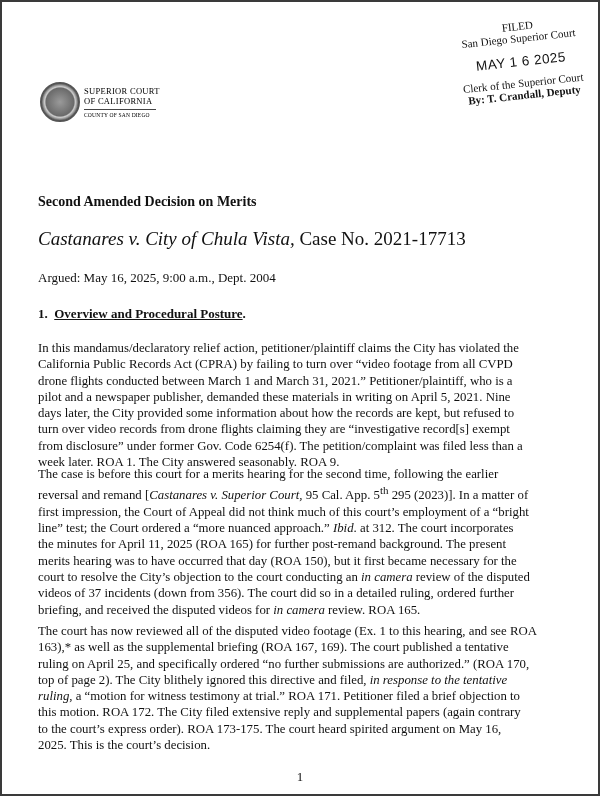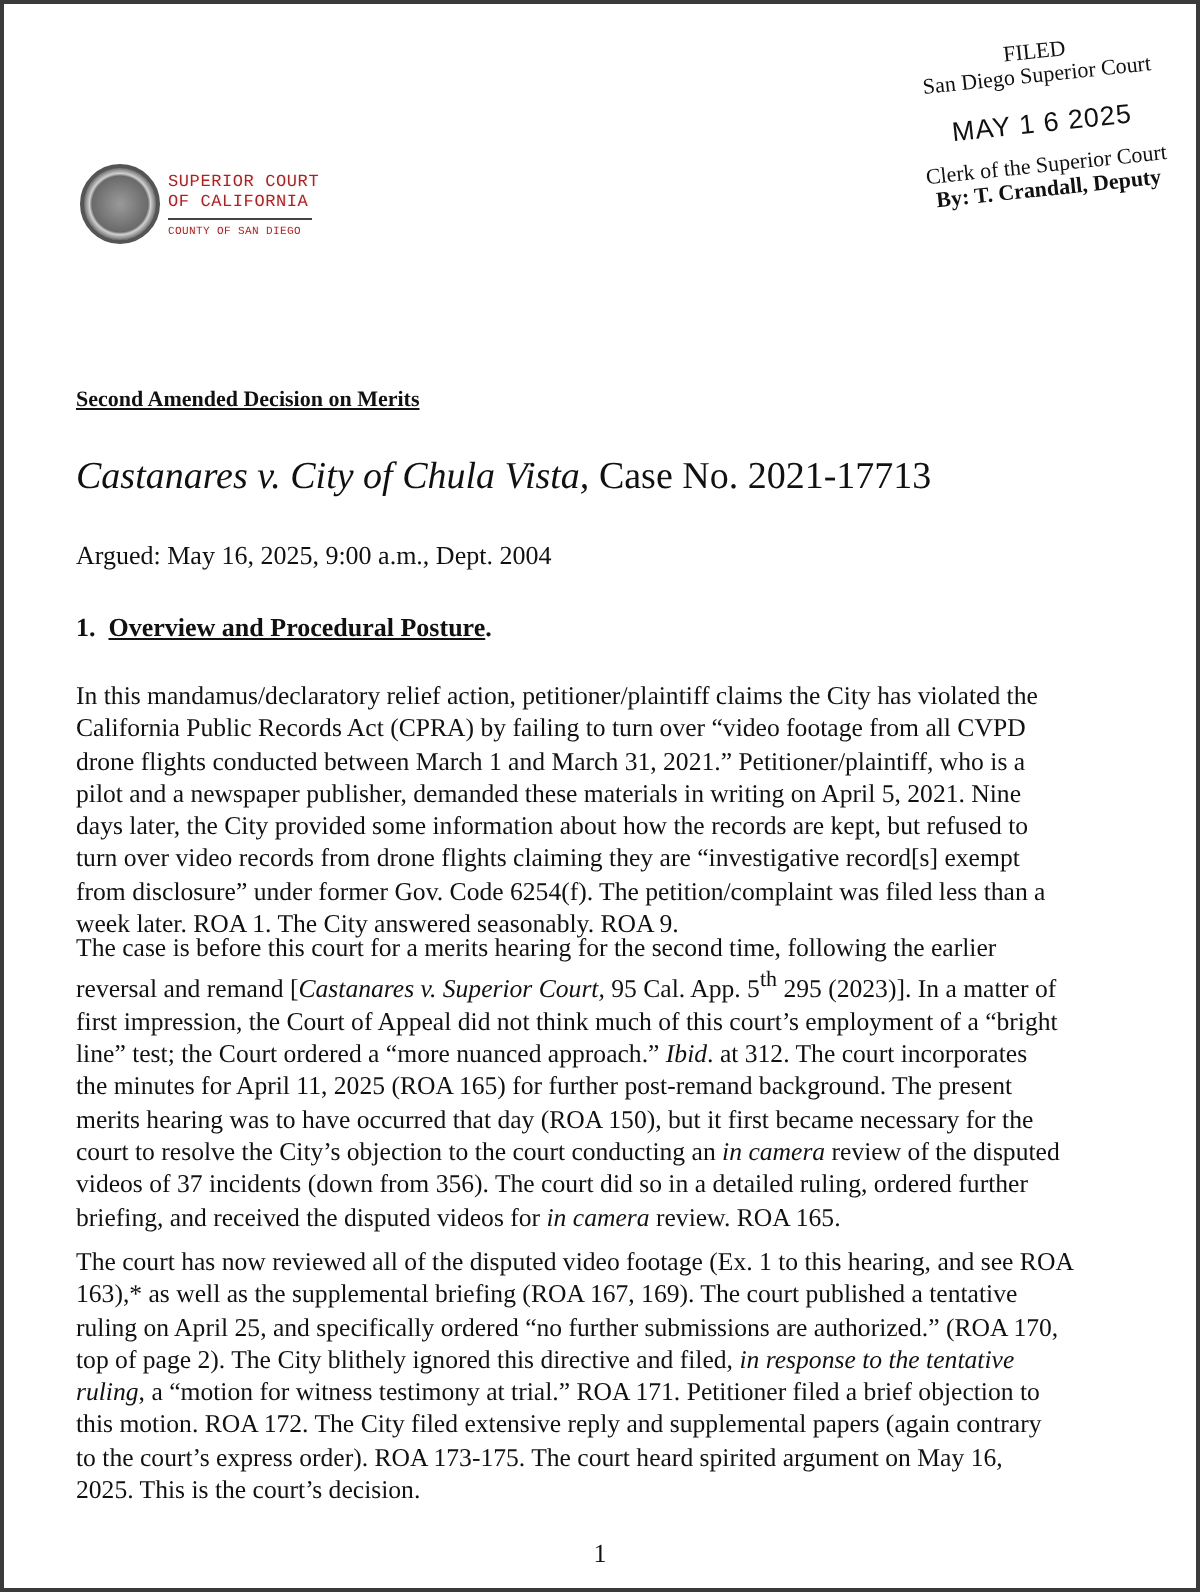--- a/index.html
+++ b/index.html
@@ -14,21 +14,21 @@
     }
     .seal-block {
       position: absolute; left: 38px; top: 80px;
       display: flex; align-items: center;
     }
     .seal {
       width: 40px; height: 40px; border-radius: 50%;
       border: 2px solid #555; background: radial-gradient(circle, #9a9a9a 0%, #6a6a6a 55%, #d0d0d0 60%, #777 70%, #ddd 80%);
       box-sizing: border-box; margin-right: 4px;
     }
-    .seal-text { font-family: Liberation Mono, monospace; color: #b91c1c; }
+    .seal-text { font-family: Liberation Serif, serif; color: #000000; }
     .seal-line1, .seal-line2 { font-size: 8.5px; letter-spacing: 0.3px; line-height: 10px; }
     .seal-rule { height: 1px; background: #444; margin: 3px 0 2px 0; width: 72px; }
     .seal-line3 { font-size: 5.5px; letter-spacing: 0.2px; }
 
     .stamp {
       position: absolute; left: 440px; top: 26px;
       transform: rotate(-6deg);
       transform-origin: left top;
       text-align: center;
       font-family: "Liberation Serif", serif;
@@ -39,21 +39,21 @@
     .stamp .s-court { font-size: 11px; line-height: 12px; }
     .stamp .s-date { font-family: "Liberation Sans", sans-serif; font-size: 13.5px; margin: 10px 0 8px 0; letter-spacing: 0.5px; }
     .stamp .s-clerk { font-size: 11px; line-height: 12px; }
     .stamp .s-by { font-size: 11px; line-height: 12px; font-weight: bold; }
 
     .content {
       position: absolute; left: 36px; top: 0; width: 530px;
     }
     .title {
       position: absolute; top: 192px; left: 0;
-      font-weight: bold; font-size: 11px; white-space: nowrap; text-decoration: underline;
+      font-weight: bold; font-size: 14px; white-space: nowrap;
     }
     .caption {
       position: absolute; top: 226px; left: 0;
       font-size: 19px; white-space: nowrap;
     }
     .caption i { font-style: italic; }
     .argued {
       position: absolute; top: 268px; left: 0;
       font-size: 13px; white-space: nowrap;
     }

